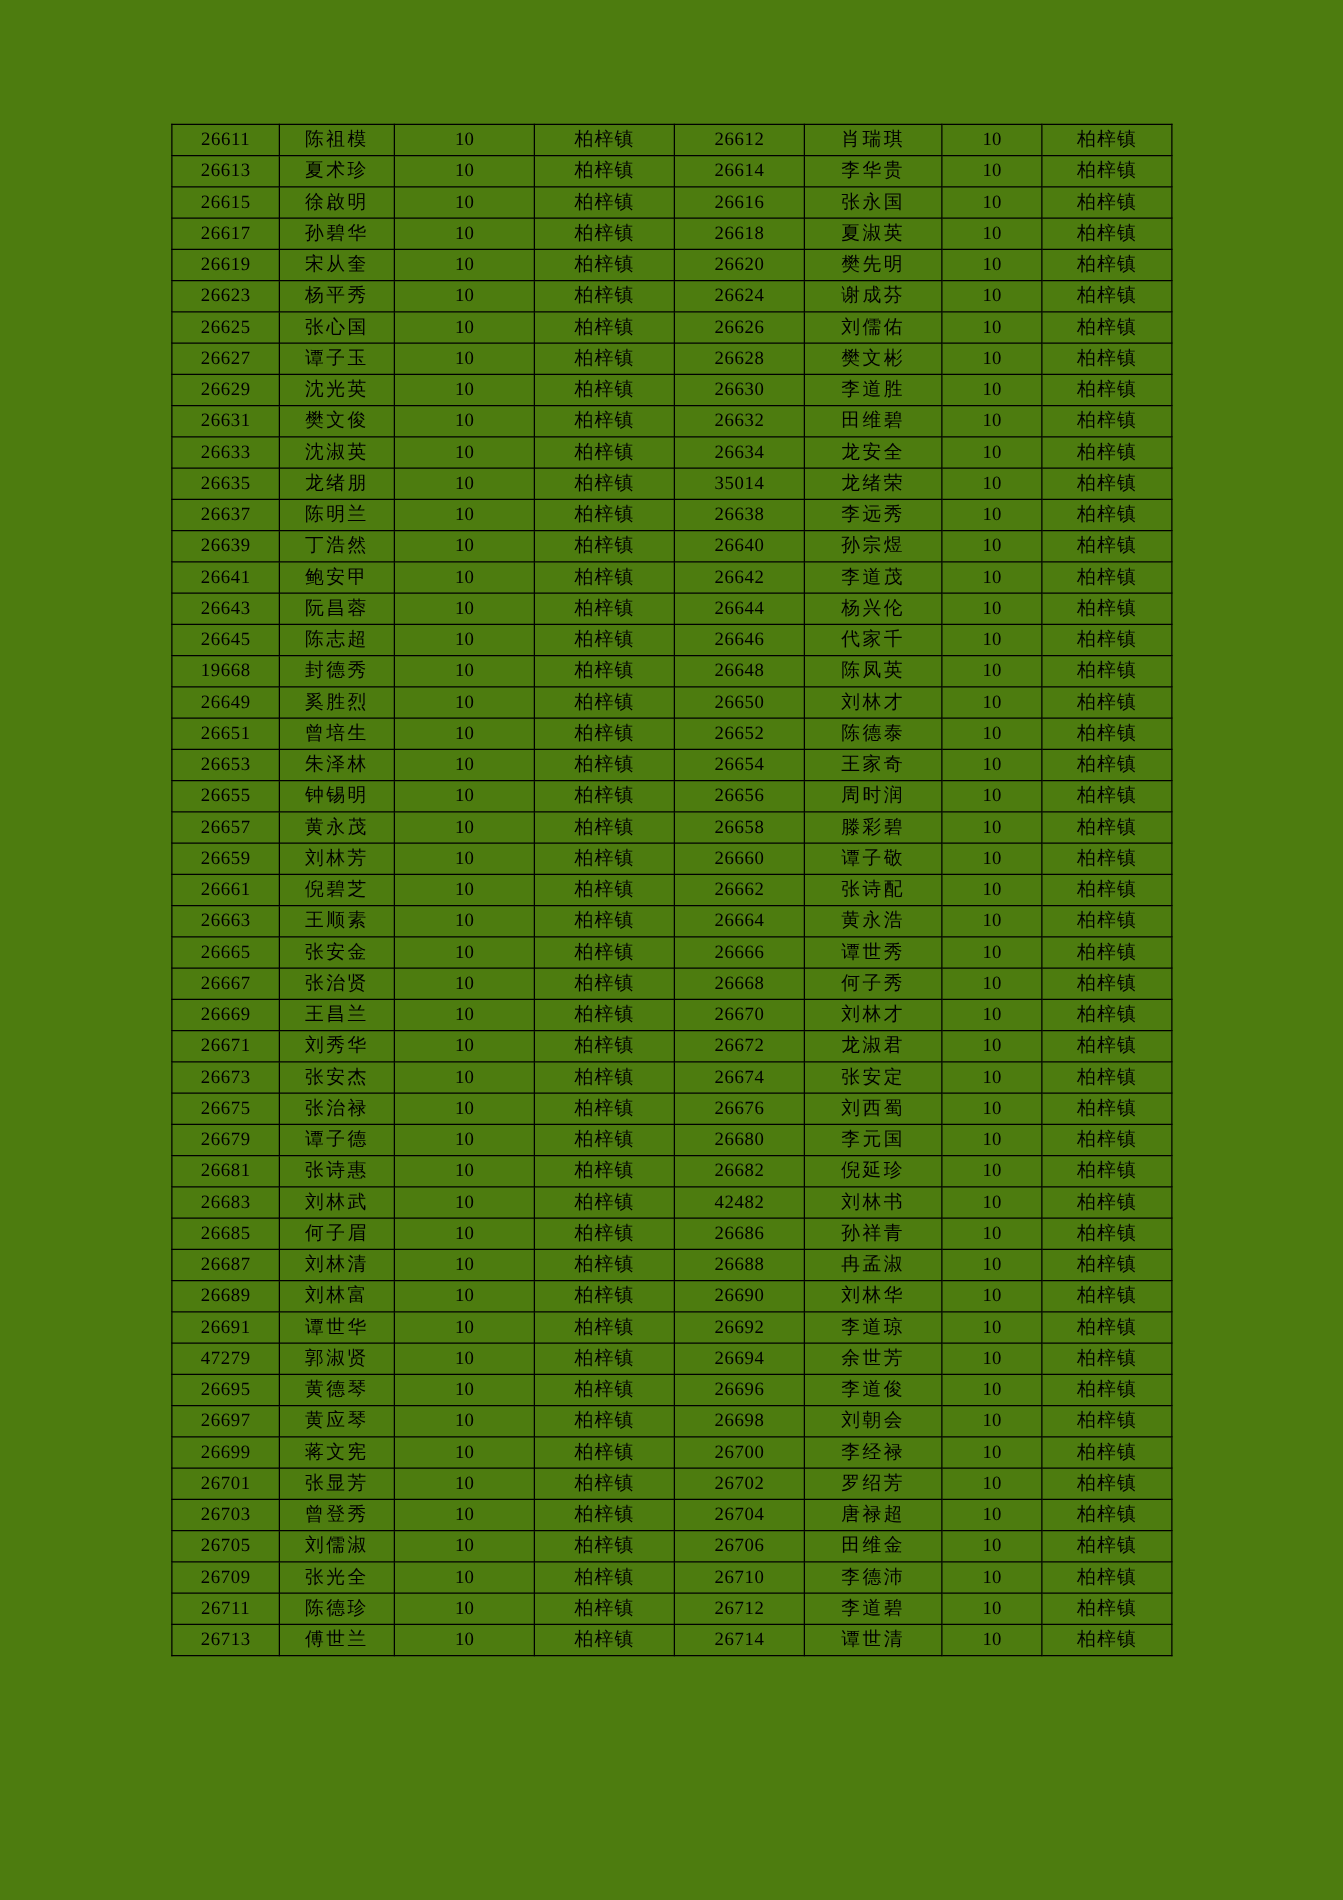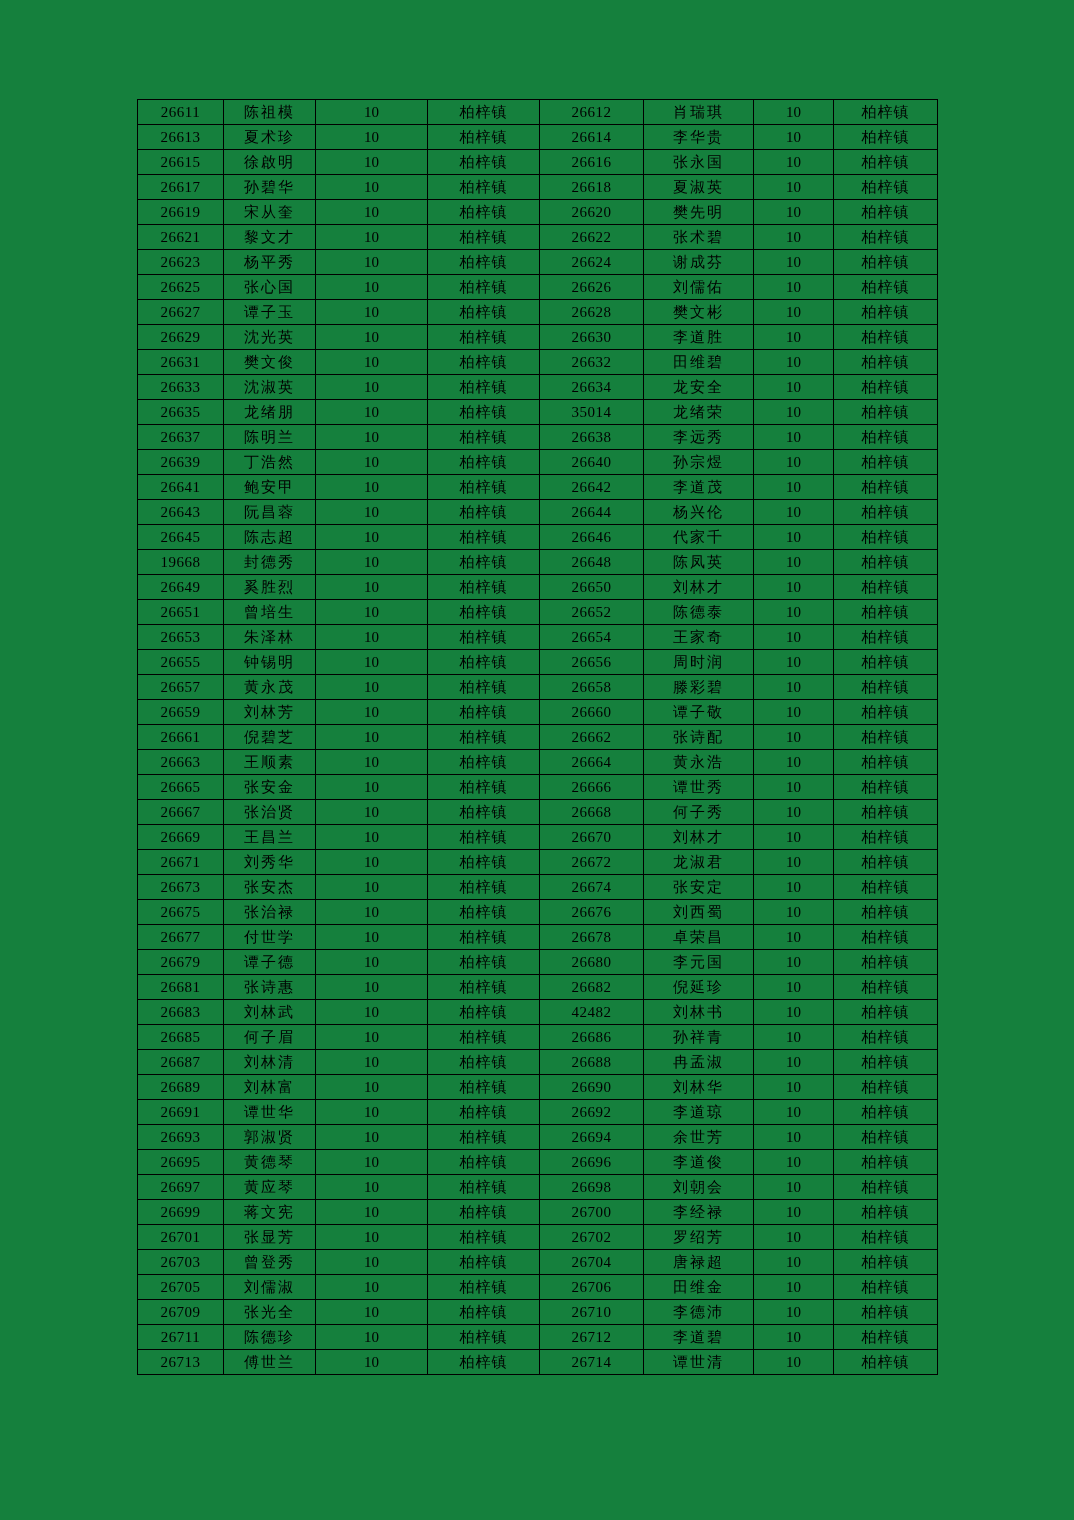--- a/index.html
+++ b/index.html
@@ -12,21 +12,21 @@
     height: 1520px;
     position: relative;
     font-family: "Liberation Serif", "DejaVu Serif", serif;
     color: #000000;
   }
   .page {
     position: absolute;
     top: 0; left: 0;
     width: 1074px;
     height: 1520px;
-    background: #15803d;
+    background: #4d7c0f;
   }
   table.records {
     position: absolute;
     left: 137px;
     top: 99px;
     width: 800px;
     border-collapse: collapse;
     table-layout: fixed;
   }
   table.records td {
@@ -114,30 +114,20 @@
           <td class="c-id">26619</td>
           <td class="c-name">宋从奎</td>
           <td class="c-amount">10</td>
           <td class="c-town">柏梓镇</td>
           <td class="c-id">26620</td>
           <td class="c-name">樊先明</td>
           <td class="c-amount">10</td>
           <td class="c-town">柏梓镇</td>
         </tr>
         <tr>
-          <td class="c-id">26621</td>
-          <td class="c-name">黎文才</td>
-          <td class="c-amount">10</td>
-          <td class="c-town">柏梓镇</td>
-          <td class="c-id">26622</td>
-          <td class="c-name">张术碧</td>
-          <td class="c-amount">10</td>
-          <td class="c-town">柏梓镇</td>
-        </tr>
-        <tr>
           <td class="c-id">26623</td>
           <td class="c-name">杨平秀</td>
           <td class="c-amount">10</td>
           <td class="c-town">柏梓镇</td>
           <td class="c-id">26624</td>
           <td class="c-name">谢成芬</td>
           <td class="c-amount">10</td>
           <td class="c-town">柏梓镇</td>
         </tr>
         <tr>
@@ -394,30 +384,20 @@
           <td class="c-id">26675</td>
           <td class="c-name">张治禄</td>
           <td class="c-amount">10</td>
           <td class="c-town">柏梓镇</td>
           <td class="c-id">26676</td>
           <td class="c-name">刘西蜀</td>
           <td class="c-amount">10</td>
           <td class="c-town">柏梓镇</td>
         </tr>
         <tr>
-          <td class="c-id">26677</td>
-          <td class="c-name">付世学</td>
-          <td class="c-amount">10</td>
-          <td class="c-town">柏梓镇</td>
-          <td class="c-id">26678</td>
-          <td class="c-name">卓荣昌</td>
-          <td class="c-amount">10</td>
-          <td class="c-town">柏梓镇</td>
-        </tr>
-        <tr>
           <td class="c-id">26679</td>
           <td class="c-name">谭子德</td>
           <td class="c-amount">10</td>
           <td class="c-town">柏梓镇</td>
           <td class="c-id">26680</td>
           <td class="c-name">李元国</td>
           <td class="c-amount">10</td>
           <td class="c-town">柏梓镇</td>
         </tr>
         <tr>
@@ -474,21 +454,21 @@
           <td class="c-id">26691</td>
           <td class="c-name">谭世华</td>
           <td class="c-amount">10</td>
           <td class="c-town">柏梓镇</td>
           <td class="c-id">26692</td>
           <td class="c-name">李道琼</td>
           <td class="c-amount">10</td>
           <td class="c-town">柏梓镇</td>
         </tr>
         <tr>
-          <td class="c-id">26693</td>
+          <td class="c-id">47279</td>
           <td class="c-name">郭淑贤</td>
           <td class="c-amount">10</td>
           <td class="c-town">柏梓镇</td>
           <td class="c-id">26694</td>
           <td class="c-name">余世芳</td>
           <td class="c-amount">10</td>
           <td class="c-town">柏梓镇</td>
         </tr>
         <tr>
           <td class="c-id">26695</td>

